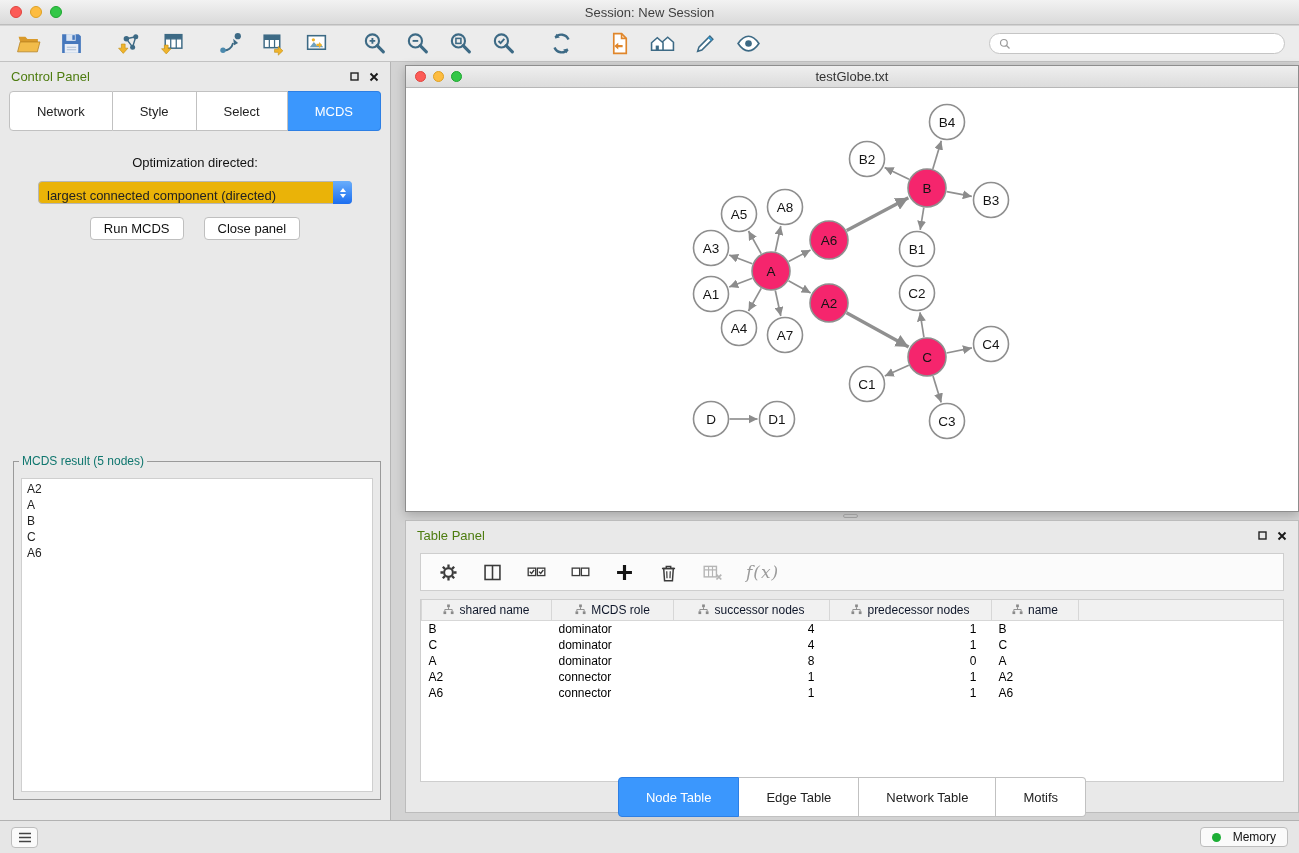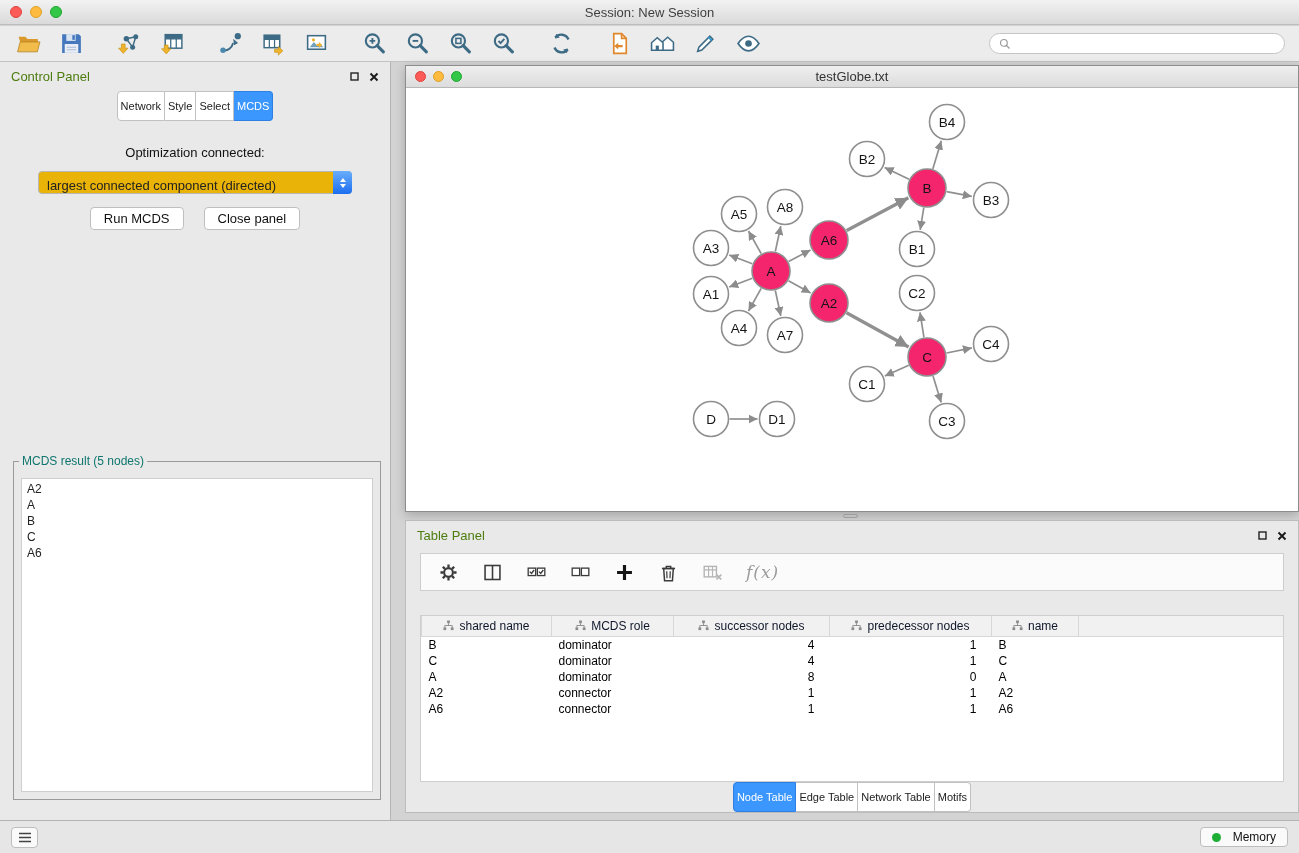--- a/index.html
+++ b/index.html
@@ -23,21 +23,21 @@
   .ic{width:25px;height:25px}
   .search-wrap{margin-left:auto;width:296px;height:21px;background:#fff;border:1px solid #c5c5c5;border-radius:11px;display:flex;align-items:center;gap:5px;padding:0 9px}
   .search-wrap input{flex:1;border:none;outline:none;background:transparent;font-size:12px;font-family:inherit}
 
   
   .control-panel{position:absolute;left:0;top:62px;width:391px;bottom:33px;background:#e9e9e9;border-right:1px solid #b5b5b5}
   .panel-header{height:29px;display:flex;align-items:center;padding:0 11px;font-size:13px;color:#4d7c0f}
   .ph-icons{margin-left:auto;display:flex;align-items:center;gap:10px}
   .ph-icons span{display:flex;cursor:pointer}
   .seg-row{display:flex;justify-content:center}
-  .seg{display:inline-flex;align-items:center;height:30px;padding:0 3px;background:#fff;border:1px solid #c1c1c1;border-left:none;font-size:11px;color:#222;cursor:pointer;white-space:nowrap}
+  .seg{display:inline-flex;align-items:center;height:40px;padding:0 27px;background:#fff;border:1px solid #c1c1c1;border-left:none;font-size:13px;color:#222;cursor:pointer;white-space:nowrap}
   .seg:first-child{border-left:1px solid #c1c1c1;border-radius:4px 0 0 4px}
   .seg:last-child{border-radius:0 4px 4px 0}
   .seg.sel{background:#3b97fd;border-color:#2d7fe4;color:#fff}
   .opt-label{text-align:center;margin-top:24px;font-size:13px;color:#111}
   .combo{width:314px;height:23px;margin:11px auto 0;background:#eab308;border:1px solid #b7b7b7;border-radius:4px;position:relative;display:flex;align-items:flex-end;padding-left:8px;font-size:13px;cursor:pointer}
   .combo .val{overflow:hidden;white-space:nowrap}
   .stepper{position:absolute;right:-1px;top:-1px;bottom:-1px;width:19px;background:linear-gradient(#69aefb,#1c6ef0);border-radius:0 4px 4px 0;display:flex;flex-direction:column;align-items:center;justify-content:center;gap:2px}
   .tri-up{width:0;height:0;border-left:3.5px solid transparent;border-right:3.5px solid transparent;border-bottom:4.5px solid #fff}
   .tri-dn{width:0;height:0;border-left:3.5px solid transparent;border-right:3.5px solid transparent;border-top:4.5px solid #fff}
   .btn-row{display:flex;justify-content:center;gap:20px;margin-top:13px}
@@ -53,21 +53,21 @@
   .net-titlebar .traffic{left:9px;top:5px;gap:7px}
   .tl-sm{width:11px;height:11px}
   .net-title{flex:1;text-align:center;font-size:13px;color:#333}
   .net-canvas{position:absolute;left:0;top:23px;right:0;bottom:0;overflow:hidden}
 
   
   .splitter-nib{position:absolute;left:843px;top:514px;width:15px;height:4px;background:#bfbfbf;border:1px solid #9d9d9d;border-radius:2px}
 
   
   .table-panel{position:absolute;left:405px;top:520px;width:894px;height:293px;background:#e9e9e9;border:1px solid #bcbcbc;display:flex;flex-direction:column}
-  .tp-toolbar{margin:3px 14px 16px;height:38px;background:#fbfbfb;border:1px solid #cecece;display:flex;align-items:center;gap:23px;padding:0 17px}
+  .tp-toolbar{margin:3px 14px 0;height:38px;background:#fbfbfb;border:1px solid #cecece;display:flex;align-items:center;gap:23px;padding:0 17px}
   .tic{width:21px;height:21px}
   .tp-tool{display:flex;align-items:center;justify-content:center;cursor:pointer}
   .fx{font-family:"DejaVu Serif","Liberation Serif",serif;font-style:italic;font-size:17px;color:#9b9b9b;letter-spacing:1px}
   .tp-table-wrap{margin:8px 14px 0;flex:1;background:#fff;border:1px solid #cecece;overflow:hidden}
   table{border-collapse:collapse;width:100%;table-layout:fixed;font-size:12px}
   th{height:20px;background:#f1f1f1;border:1px solid #d7d7d7;border-top:none;font-weight:normal;color:#0f172a;font-size:12px}
   th.filler{border-right:none}
   .hdr{display:flex;align-items:center;justify-content:center;gap:5px}
   td{height:16px;line-height:16px;padding:0 7px;color:#000;font-size:12px;overflow:hidden;white-space:nowrap}
   td.r{text-align:right;padding-right:15px}
@@ -246,21 +246,21 @@
           </svg>
       </span>
     </span>
   </div>
   <div class="seg-row" id="cp-tabs">
       <div class="seg">Network</div>
       <div class="seg">Style</div>
       <div class="seg">Select</div>
       <div class="seg sel">MCDS</div>
     </div>
-  <div class="opt-label">Optimization connected:</div>
+  <div class="opt-label">Optimization directed:</div>
   <div class="combo">
     <span class="val">largest connected component (directed)</span>
     <span class="stepper">
         <span class="tri-up"></span>
         <span class="tri-dn"></span>
       </span>
   </div>
   <div class="btn-row">
     <button class="btn">Run MCDS</button>
     <button class="btn">Close panel</button>

